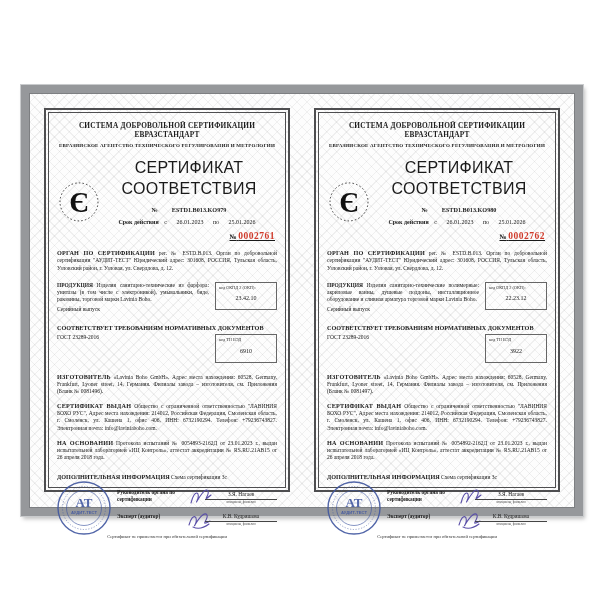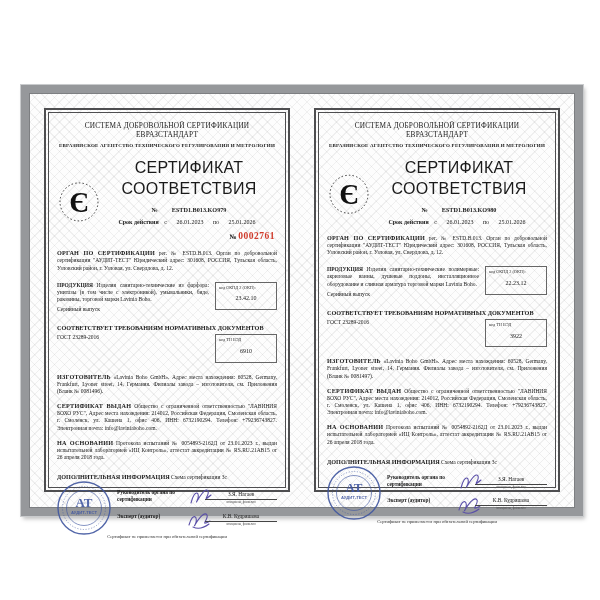--- a/index.html
+++ b/index.html
@@ -19,33 +19,33 @@
            }
 
   .cert { position:absolute; top:8px; width:260px; height:398px; }
   .cert:nth-child(1) { left:8px; }
   .cert:nth-child(2) { left:278px; }
   .b-outer { position:absolute; inset:7px;  border:2px solid #4e4e50; }
   .b-inner { position:absolute; inset:11px; border:1px solid #4e4e50; }
 
   .content { position:absolute; inset:17px 20px; font-size:5.5px; line-height:1.3; }
 
-  .hdr1 { text-align:center; font-weight:normal; font-size:7.3px; letter-spacing:0.2px; margin-top:3px; }
+  .hdr1 { text-align:center; font-weight:bold; font-size:7.3px; letter-spacing:0.2px; margin-top:3px; }
   .hdr2 { text-align:center; font-weight:bold; font-size:5px; letter-spacing:0.2px; margin-top:3px; color:#222; }
 
   .title-row { display:flex; margin-top:9px; }
   .emblem { width:44px; flex:0 0 44px; margin-top:4px; }
   .title-block { flex:1; text-align:center; }
   .cert-title { font-family:"Liberation Sans", sans-serif; font-weight:normal; font-size:16px; letter-spacing:0.3px; }
   .reg-line  { margin-top:6px; font-weight:bold; font-size:6.2px; }
   .reg-line .gap { display:inline-block; width:14px; }
   .validity  { margin-top:5px; font-size:6px; }
   .validity b { font-weight:bold; }
   .validity span { margin:0 4px; }
-  .blank-no { margin-top:3px; text-align:right; font-size:7px; font-weight:bold; padding-right:2px; }
+  .blank-no { margin-top:3px; text-align:right; font-size:7px; font-weight:bold; padding-right:2px;text-decoration:underline; }
   .blank-no .red { color:#d03a2a; font-size:9.5px; letter-spacing:0.5px; }
 
   .sec { margin-top:7px; text-align:justify; }
   .sec b { font-size:6.2px; letter-spacing:0.2px; }
   .sec-row { display:flex; margin-top:10px; }
   .sec-row .txt { flex:1; padding-right:6px; text-align:justify; }
   .code-box { flex:0 0 62px; border:1px solid #666; padding:2px 3px; align-self:flex-start; }
   .code-box .cl { font-size:4.3px; color:#333; }
   .code-box .cv { font-size:6px; text-align:center; margin-top:5px; margin-bottom:4px; }
   .serial { margin-top:3px; }
@@ -202,20 +202,24 @@
           <div class="reg-line">
             <span>№</span><span class="gap"></span><span>ESTD1.B013.KO980</span>
           </div>
           <div class="validity">
             <b>Срок действия</b>
             <span>с</span>
             <span>26.01.2023</span>
             <span>по</span>
             <span>25.01.2026</span>
           </div>
+          <div class="blank-no">
+            <span>№</span>
+            <span class="red">0002762</span>
+          </div>
         </div>
       </div>
 
       <p class="sec">
         <b>ОРГАН ПО СЕРТИФИКАЦИИ</b>
         <span>рег. № ESTD.B.013. Орган по добровольной сертификации "АУДИТ-ТЕСТ" Юридический адрес: 301608, РОССИЯ, Тульская область, Узловский район, г. Узловая, ул. Свердлова, д. 12.</span>
       </p>
 
       <div class="sec-row">
         <div class="txt">

